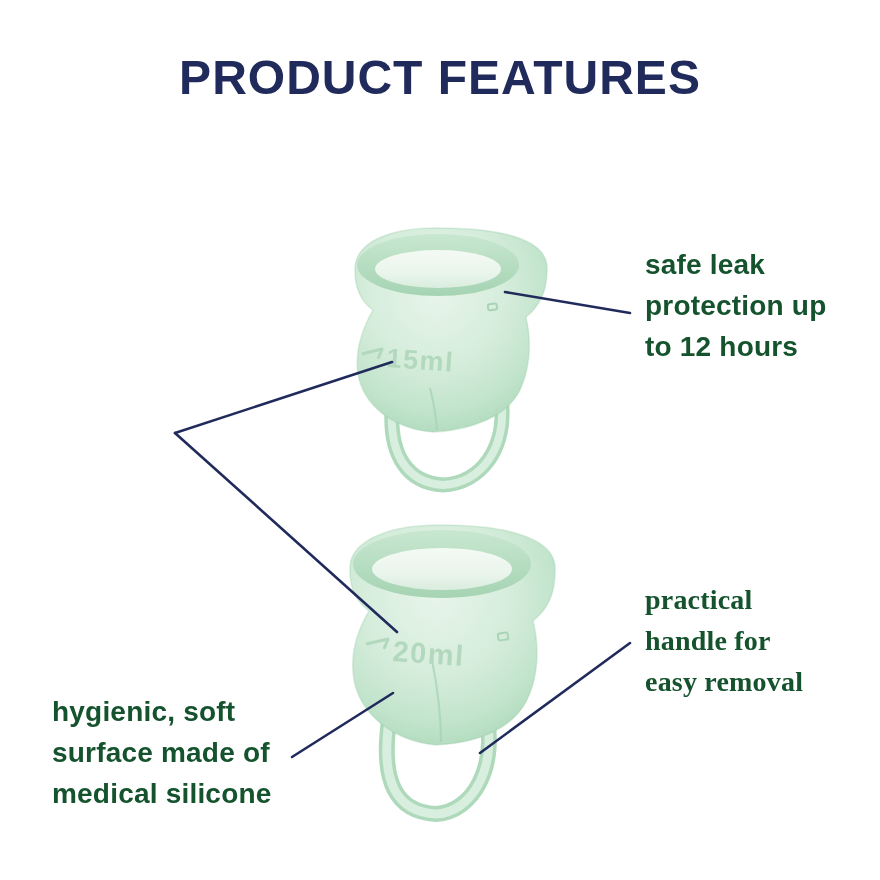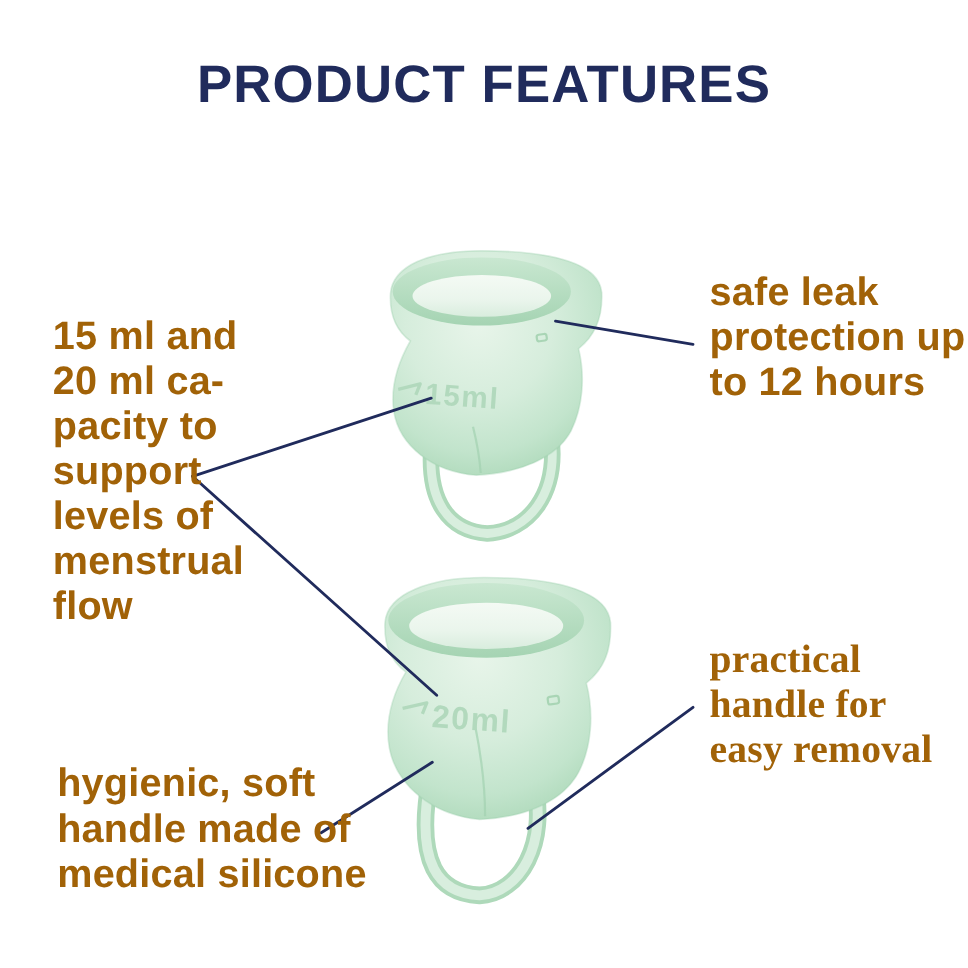--- a/index.html
+++ b/index.html
@@ -7,21 +7,21 @@
     width:880px;height:880px;position:relative;background:#ffffff;overflow:hidden;
     font-family:"Liberation Sans", sans-serif;
   }
   .stage{position:absolute;inset:0;width:880px;height:880px;}
   .title{
     position:absolute;top:54px;left:0;width:880px;text-align:center;
     font-size:48px;font-weight:800;letter-spacing:1px;color:#202b5c;line-height:1;
     margin:0;
   }
   .label{
-    position:absolute;color:#a16207;font-size:36px;font-weight:700;
+    position:absolute;color:#14532d;font-size:28px;font-weight:700;
     line-height:41px;white-space:pre-line;letter-spacing:0.2px;
   }
   .label.capacity{top:284px;left:48px;}
   .label.leak{top:244px;left:645px;}
   .label.handle{top:579px;left:645px;font-family:Liberation Serif, serif;}
   .label.hygienic{top:691px;left:52px;}
   svg{position:absolute;inset:0;}
   .ann{stroke:#202b5c;stroke-width:2.6;stroke-linecap:round;}
   .marking{
     font-family:"Liberation Sans", sans-serif;font-weight:700;
@@ -86,30 +86,23 @@
 
     <g>
       <line class="ann" x1="505" y1="292" x2="630" y2="313"></line>
       <line class="ann" x1="175" y1="433" x2="392" y2="362"></line>
       <line class="ann" x1="175" y1="433" x2="397" y2="632"></line>
       <line class="ann" x1="292" y1="757" x2="393" y2="693"></line>
       <line class="ann" x1="630" y1="643" x2="480" y2="753"></line>
     </g>
   </svg>
 
-  <div class="label capacity">15 ml and
-20 ml ca-
-pacity to
-support
-levels of
-menstrual
-flow</div>
   <div class="label leak">safe leak
 protection up
 to 12 hours</div>
   <div class="label handle">practical
 handle for
 easy removal</div>
   <div class="label hygienic">hygienic, soft
-handle made of
+surface made of
 medical silicone</div>
 
 </div>
 
 </body></html>

